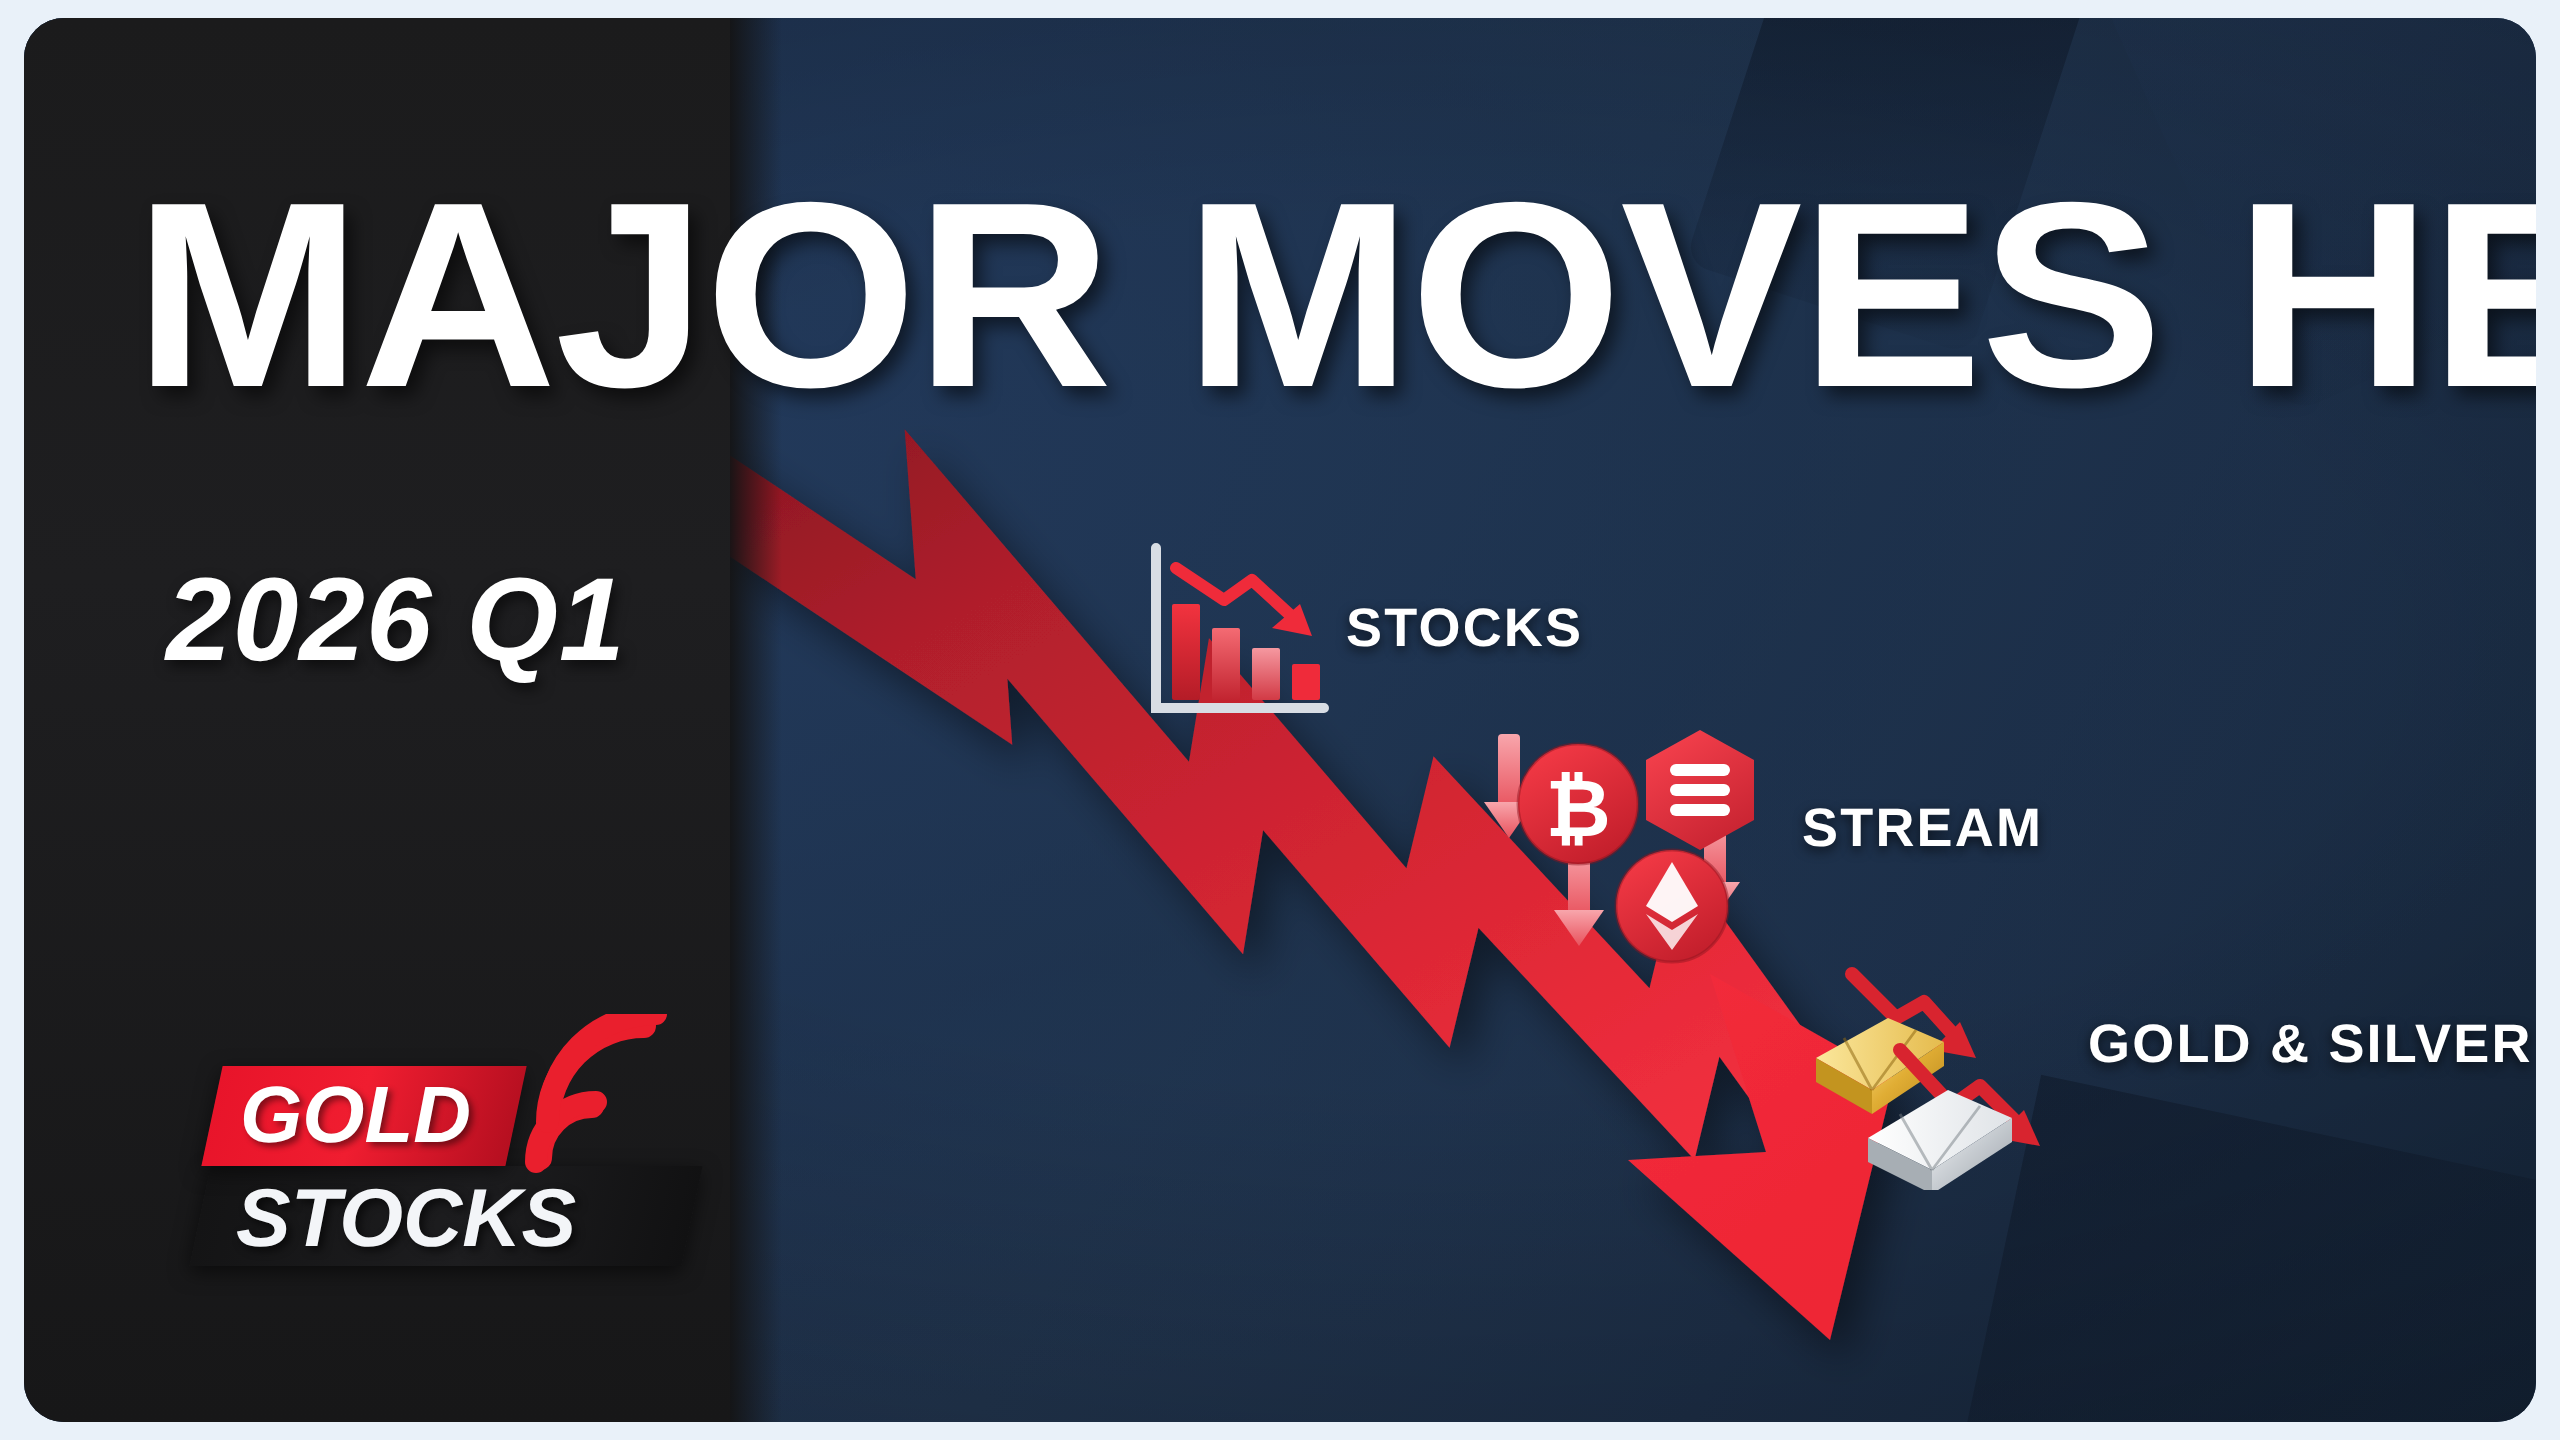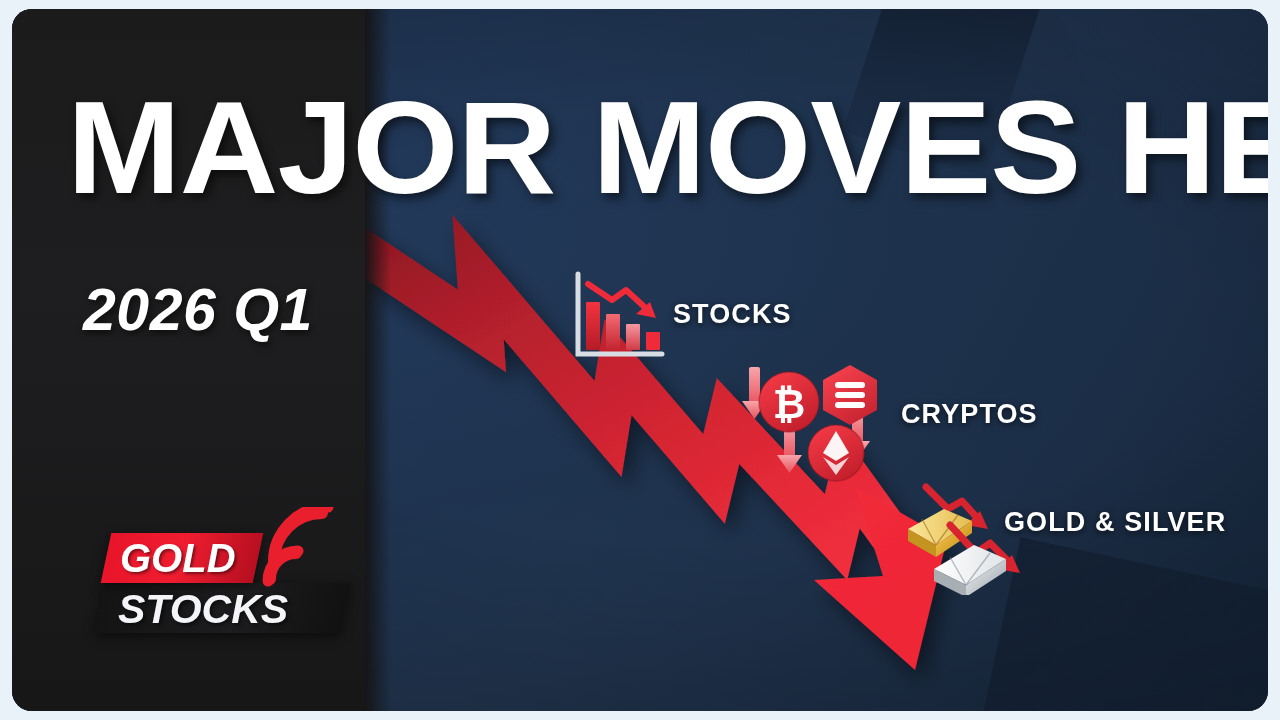--- a/index.html
+++ b/index.html
@@ -138,21 +138,21 @@
     color: #ffffff;
     font-family: "Liberation Sans", sans-serif;
     font-weight: 700;
     font-size: 27px;
     letter-spacing: 1.1px;
     white-space: nowrap;
     text-shadow: 0 2px 6px rgba(0,0,0,0.65);
   }
   .label-stocks { left: 661px; top: 290px; }
   .label-cryptos { left: 889px; top: 390px; }
-  .label-gold { left: 992px; top: 498px; }
+  .label-gold { left: 1032px; top: 498px; }
 
   
   .icon-group { position: absolute; }
   .ig-stocks { left: 558px; top: 261px; width: 96px; height: 94px; }
   .ig-crypto { left: 728px; top: 352px; width: 150px; height: 126px; }
   .ig-metals { left: 890px; top: 474px; width: 130px; height: 112px; }
 
   
   .live-badge {
     position: absolute;
@@ -316,21 +316,21 @@
         </g>
 
         <g>
           <circle cx="96" cy="92" r="28" fill="url(#gC1)"></circle>
           <circle cx="96" cy="92" r="28" fill="none" stroke="#8b1520" stroke-width="1.5" opacity="0.45"></circle>
           <polygon points="96,70 109,92 96,100 83,92" fill="#ffffff" opacity="0.95"></polygon>
           <polygon points="96,104 109,96 96,114 83,96" fill="#ffffff" opacity="0.8"></polygon>
         </g>
       </svg>
     </div>
-    <div class="label label-cryptos">CRYPTOS</div>
+    <div class="label label-cryptos">STREAM</div>
 
     <div class="icon-group ig-metals">
       <svg viewBox="0 0 130 112" width="130" height="112">
         <defs>
           <linearGradient id="gGold" x1="0" y1="0" x2="1" y2="1">
             <stop offset="0%" stop-color="#f6d776"></stop>
               <stop offset="45%" stop-color="#e0ad34"></stop>
               <stop offset="100%" stop-color="#b8861d"></stop>
           </linearGradient>
           <linearGradient id="gGoldTop" x1="0" y1="0" x2="1" y2="0">

